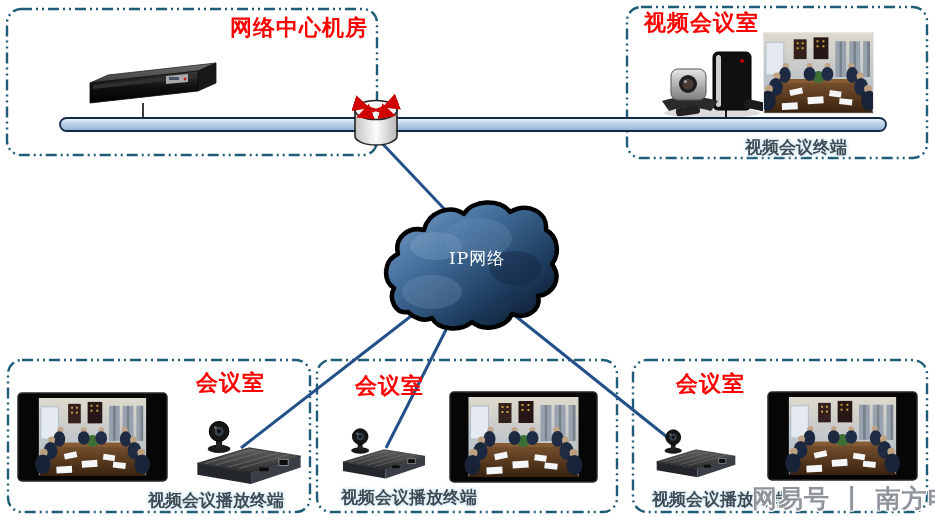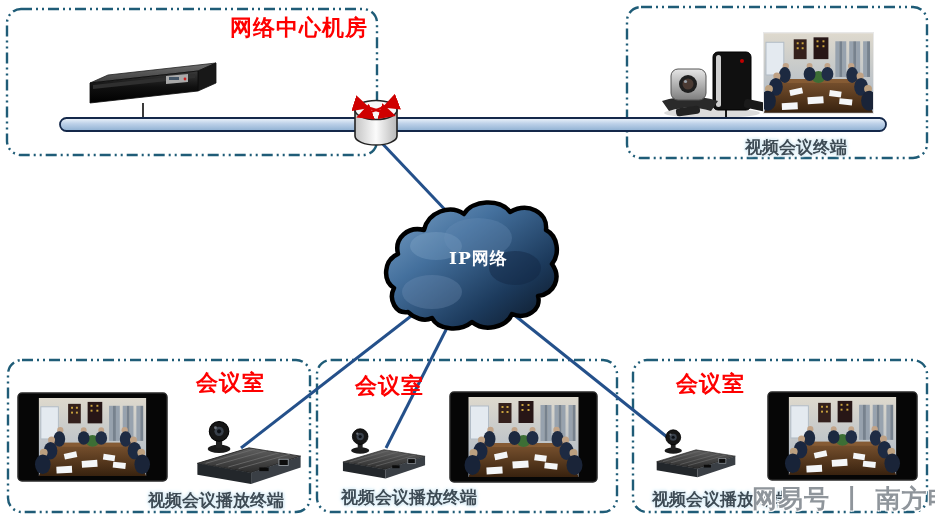--- a/index.html
+++ b/index.html
@@ -13,21 +13,21 @@
   .t-nc{left:230px;top:16px;}
   .t-vcr{left:644px;top:11px;}
   .t-m1{left:196px;top:371px;}
   .t-m2{left:355px;top:374px;}
   .t-m3{left:676px;top:372px;}
   .l-nc{left:74px;top:135px;font-size:16px;}
   .l-vcr{left:725px;top:138px;padding-left:20px;}
   .l-m1{left:148px;top:491px;}
   .l-m2{left:341px;top:488px;}
   .l-m3{left:652px;top:490px;}
-  .cloud-label{left:449px;top:249px;color:#ffffff;font-weight:bold;font-size:17px;
+  .cloud-label{left:449px;top:249px;color:#ffffff;font-weight:normal;font-size:17px;
                font-family:"DejaVu Serif","Liberation Serif",serif;letter-spacing:1px;}
   .watermark{left:752px;top:485px;font-size:25px;font-weight:bold;color:#8f959b;letter-spacing:1px;
              text-shadow:-1px -1px 0 #fff,1px -1px 0 #fff,-1px 1px 0 #fff,1px 1px 0 #fff,0 0 2px #fff;}
 </style>
 </head>
 <body>
 
 <div class="stage">
 
 <svg class="base" width="935" height="521" viewBox="0 0 935 521">
@@ -246,20 +246,21 @@
     <rect x="768" y="392" width="149" height="88" rx="4" fill="#060606" stroke="#2a2a2a" stroke-width="1.5"></rect>
     <use href="#photo" x="774" y="397" width="137" height="78"></use>
   </g>
 
   <use href="#decoder" x="190" y="420" width="118" height="64"></use>
   <use href="#decoder" x="338" y="427" width="92" height="52"></use>
   <use href="#decoder" x="652" y="428" width="88" height="50"></use>
 </svg>
 
 <div class="lbl box-title t-nc">网络中心机房</div>
+<div class="lbl box-title t-vcr">视频会议室</div>
 <div class="lbl box-title t-m1">会议室</div>
 <div class="lbl box-title t-m2">会议室</div>
 <div class="lbl box-title t-m3">会议室</div>
 
 <div class="lbl dev-label l-vcr">视频会议终端</div>
 <div class="lbl dev-label l-m1">视频会议播放终端</div>
 <div class="lbl dev-label l-m2">视频会议播放终端</div>
 <div class="lbl dev-label l-m3">视频会议播放终端</div>
 
 <div class="lbl cloud-label">IP网络</div>

